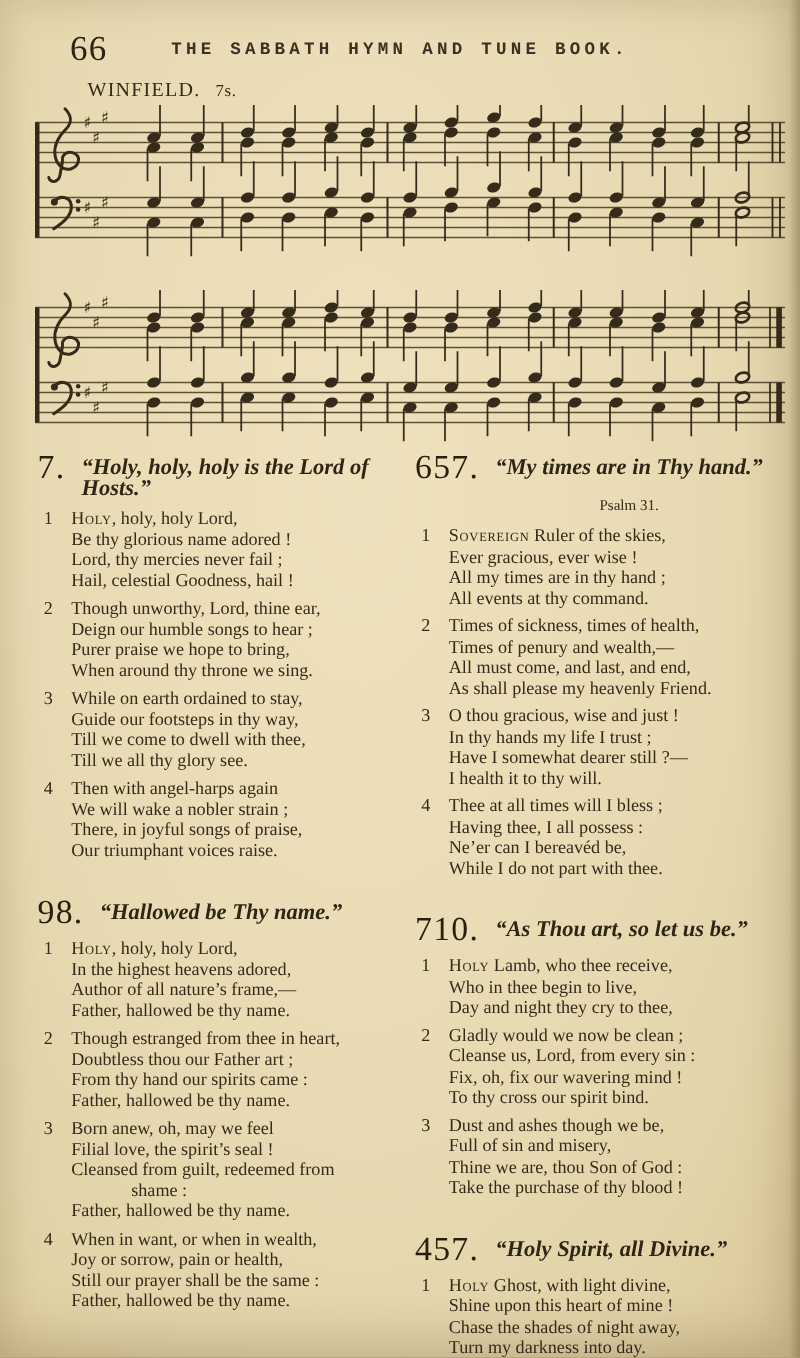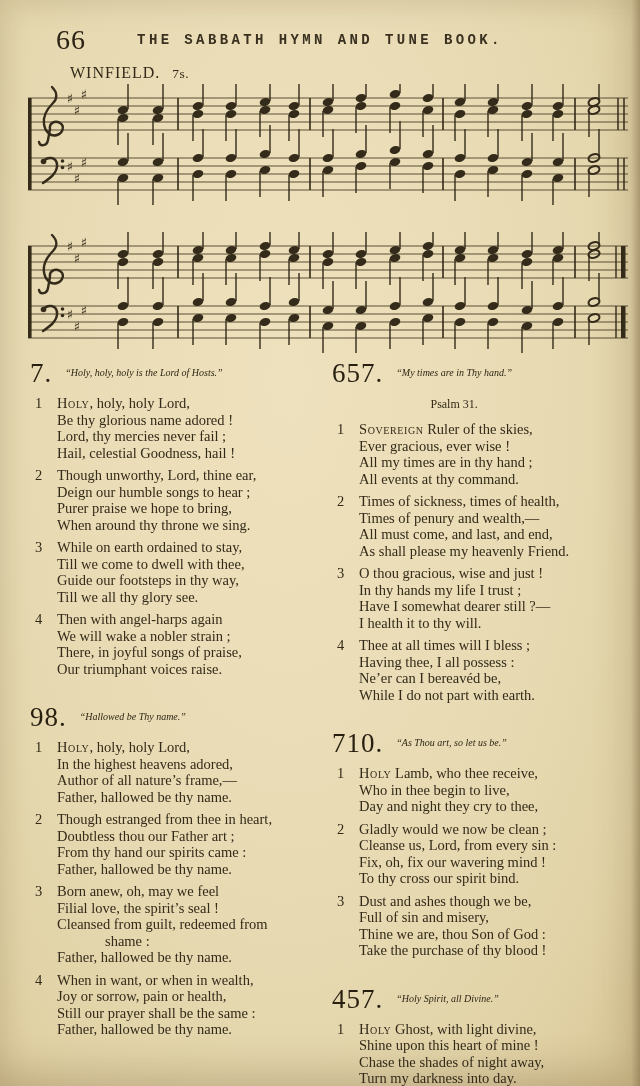--- a/index.html
+++ b/index.html
@@ -19,21 +19,21 @@
   .system{position:absolute;left:28px;width:600px;height:122px;}
   #sys0{top:84px}
   #sys1{top:232px}
   .col{position:absolute;top:356px;width:294px;font-size:14.5px;line-height:16.5px;}
   .colL{left:30px}
   .colR{left:332px}
   .hhead{display:flex;align-items:flex-start;margin:4px 0 9px;}
   .hymn + .hymn .hhead{margin-top:27px;}
   .hnum{font-size:27px;line-height:26px;margin-right:13px;color:#271f10;letter-spacing:1px;}
   .qwrap{padding-top:5px;}
-  .hquote{font-style:italic;font-weight:normal;font-size:10px;color:#2e2615;}
+  .hquote{font-style:italic;font-weight:bold;font-size:18px;color:#2e2615;}
   .href{font-size:12px;text-align:center;color:#332a19;margin-top:14px;}
   .verse{position:relative;padding-left:27px;margin-bottom:6px;}
   .vnum{position:absolute;left:5px;top:0;}
   .line{white-space:nowrap;}
   .line.indent{padding-left:48px;}
   .sc{font-variant:small-caps;letter-spacing:.6px;}
 </style>
 </head>
 <body>
 
@@ -399,22 +399,22 @@
         <div class="verse">
           <span class="vnum">2</span>
           <div class="line">Though unworthy, Lord, thine ear,</div>
           <div class="line">Deign our humble songs to hear ;</div>
           <div class="line">Purer praise we hope to bring,</div>
           <div class="line">When around thy throne we sing.</div>
         </div>
         <div class="verse">
           <span class="vnum">3</span>
           <div class="line">While on earth ordained to stay,</div>
+          <div class="line">Guide our footsteps in thy way,</div>
           <div class="line">Till we come to dwell with thee,</div>
-          <div class="line">Guide our footsteps in thy way,</div>
           <div class="line">Till we all thy glory see.</div>
         </div>
         <div class="verse">
           <span class="vnum">4</span>
           <div class="line">Then with angel-harps again</div>
           <div class="line">We will wake a nobler strain ;</div>
           <div class="line">There, in joyful songs of praise,</div>
           <div class="line">Our triumphant voices raise.</div>
         </div>
       </div>
@@ -484,21 +484,21 @@
           <div class="line">O thou gracious, wise and just !</div>
           <div class="line">In thy hands my life I trust ;</div>
           <div class="line">Have I somewhat dearer still ?—</div>
           <div class="line">I health it to thy will.</div>
         </div>
         <div class="verse">
           <span class="vnum">4</span>
           <div class="line">Thee at all times will I bless ;</div>
           <div class="line">Having thee, I all possess :</div>
           <div class="line">Ne’er can I bereavéd be,</div>
-          <div class="line">While I do not part with earth.</div>
+          <div class="line">While I do not part with thee.</div>
         </div>
       </div>
       <div class="hymn">
         <div class="hhead">
           <span class="hnum">710.</span>
           <div class="qwrap">
             <div class="hquote">“As Thou art, so let us be.”</div>
           </div>
         </div>
         <div class="verse">

